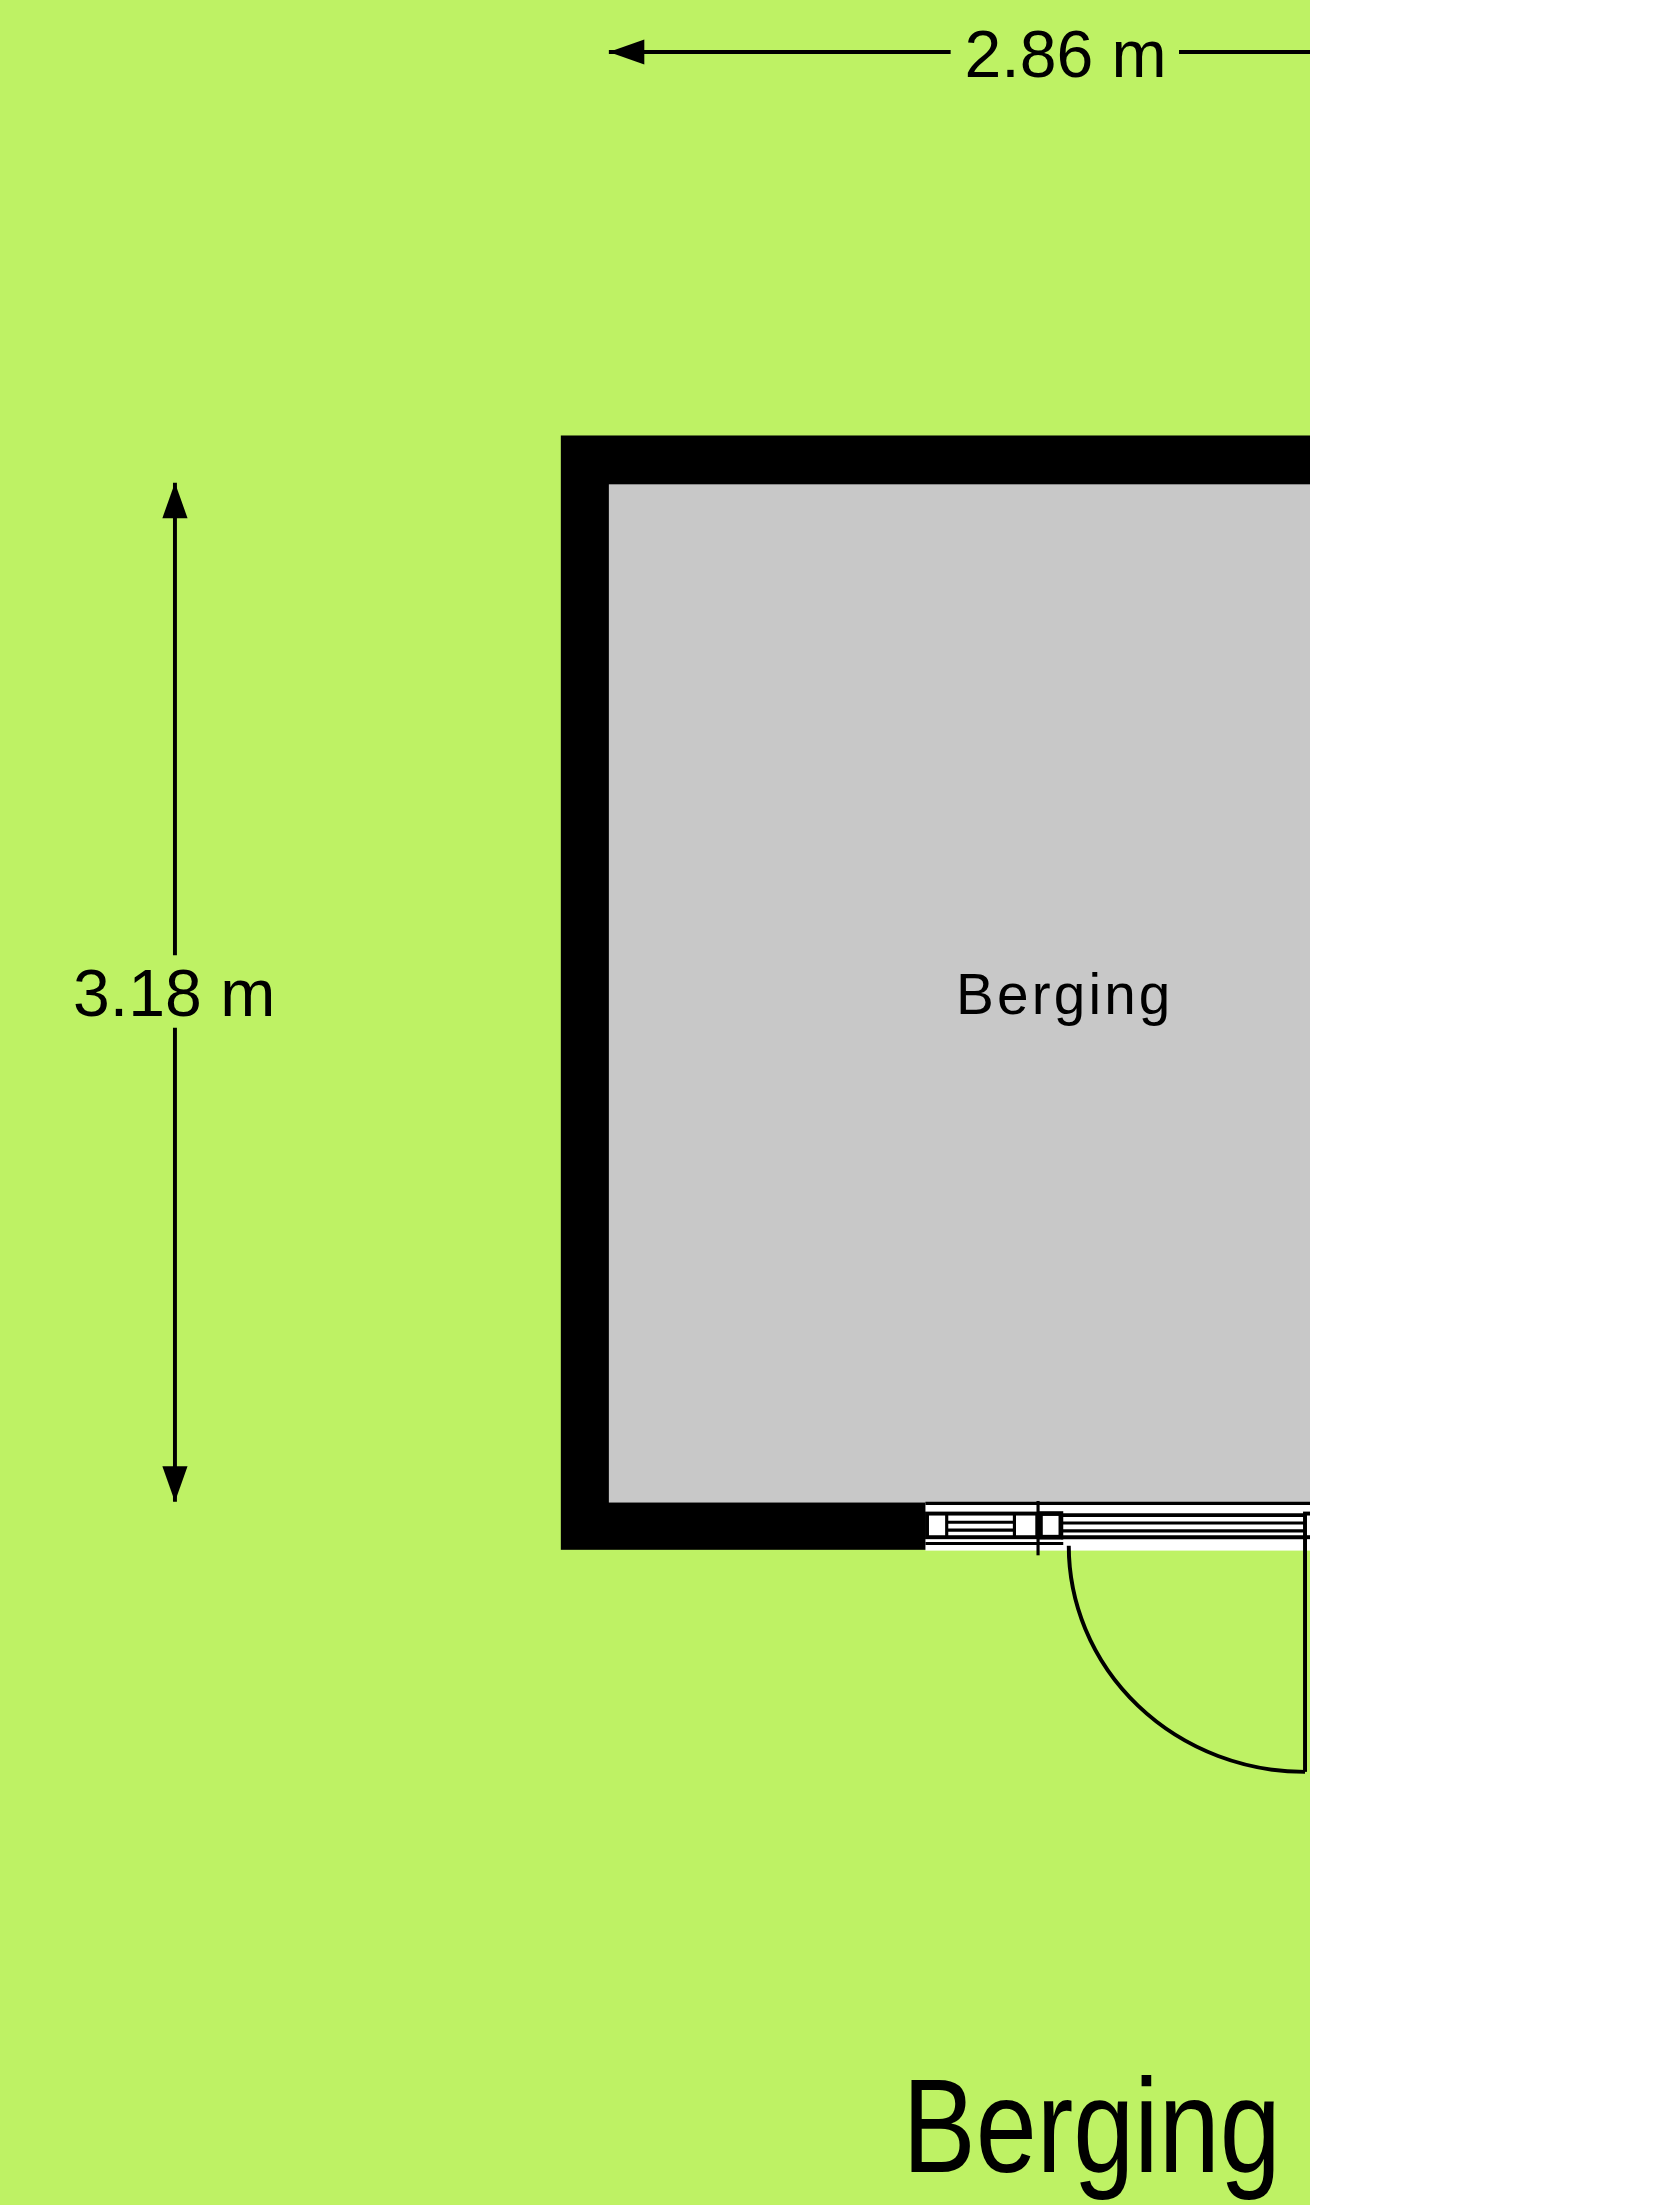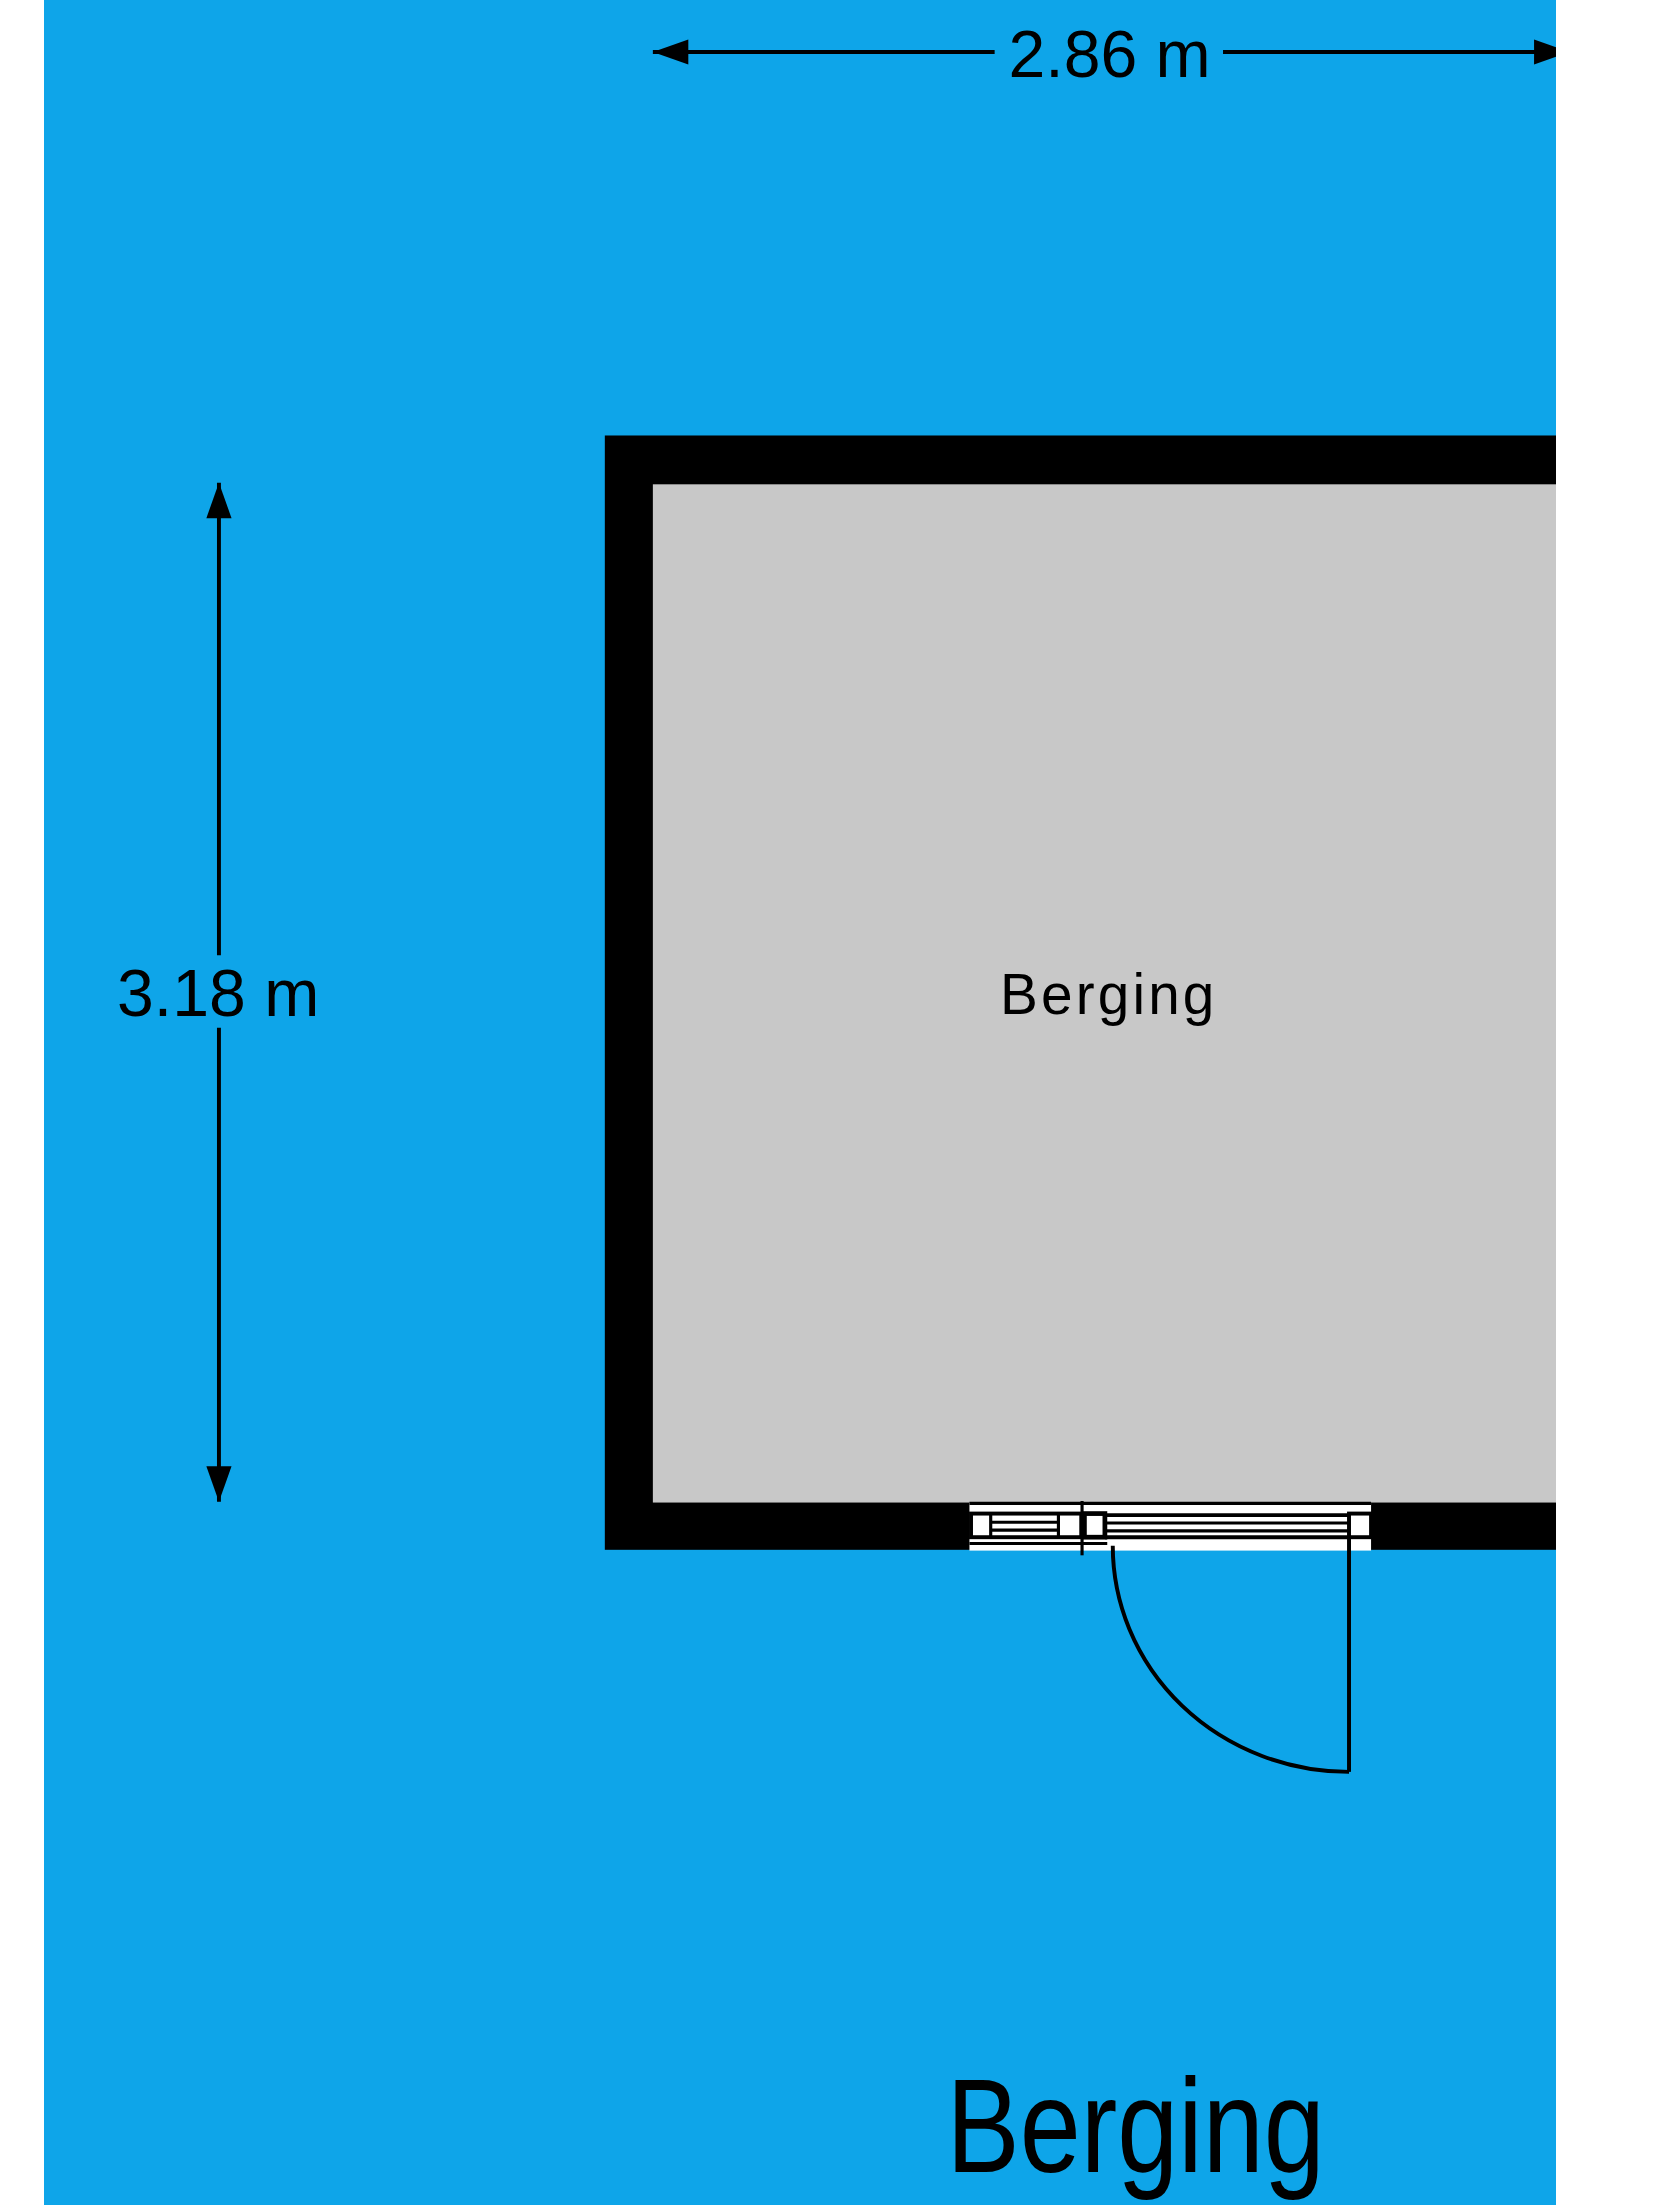--- a/index.html
+++ b/index.html
@@ -3,25 +3,24 @@
 <meta charset="utf-8">
 <style>
   html, body {
     margin: 0;
     padding: 0;
     background: #ffffff;
     font-family: "Liberation Sans", sans-serif;
   }
   .page {
     position: relative;
-    width: 1512px;
+    width: 1310px;
     height: 2205px;
-    background: #0ea5e9;
+    background: #bef264;
     overflow: hidden;
-    margin-left: 44px;
   }
   svg { display: block; }
   text {
     font-family: "Liberation Sans", sans-serif;
     fill: #000000;
   }
 </style>
 </head>
 <body>
 

